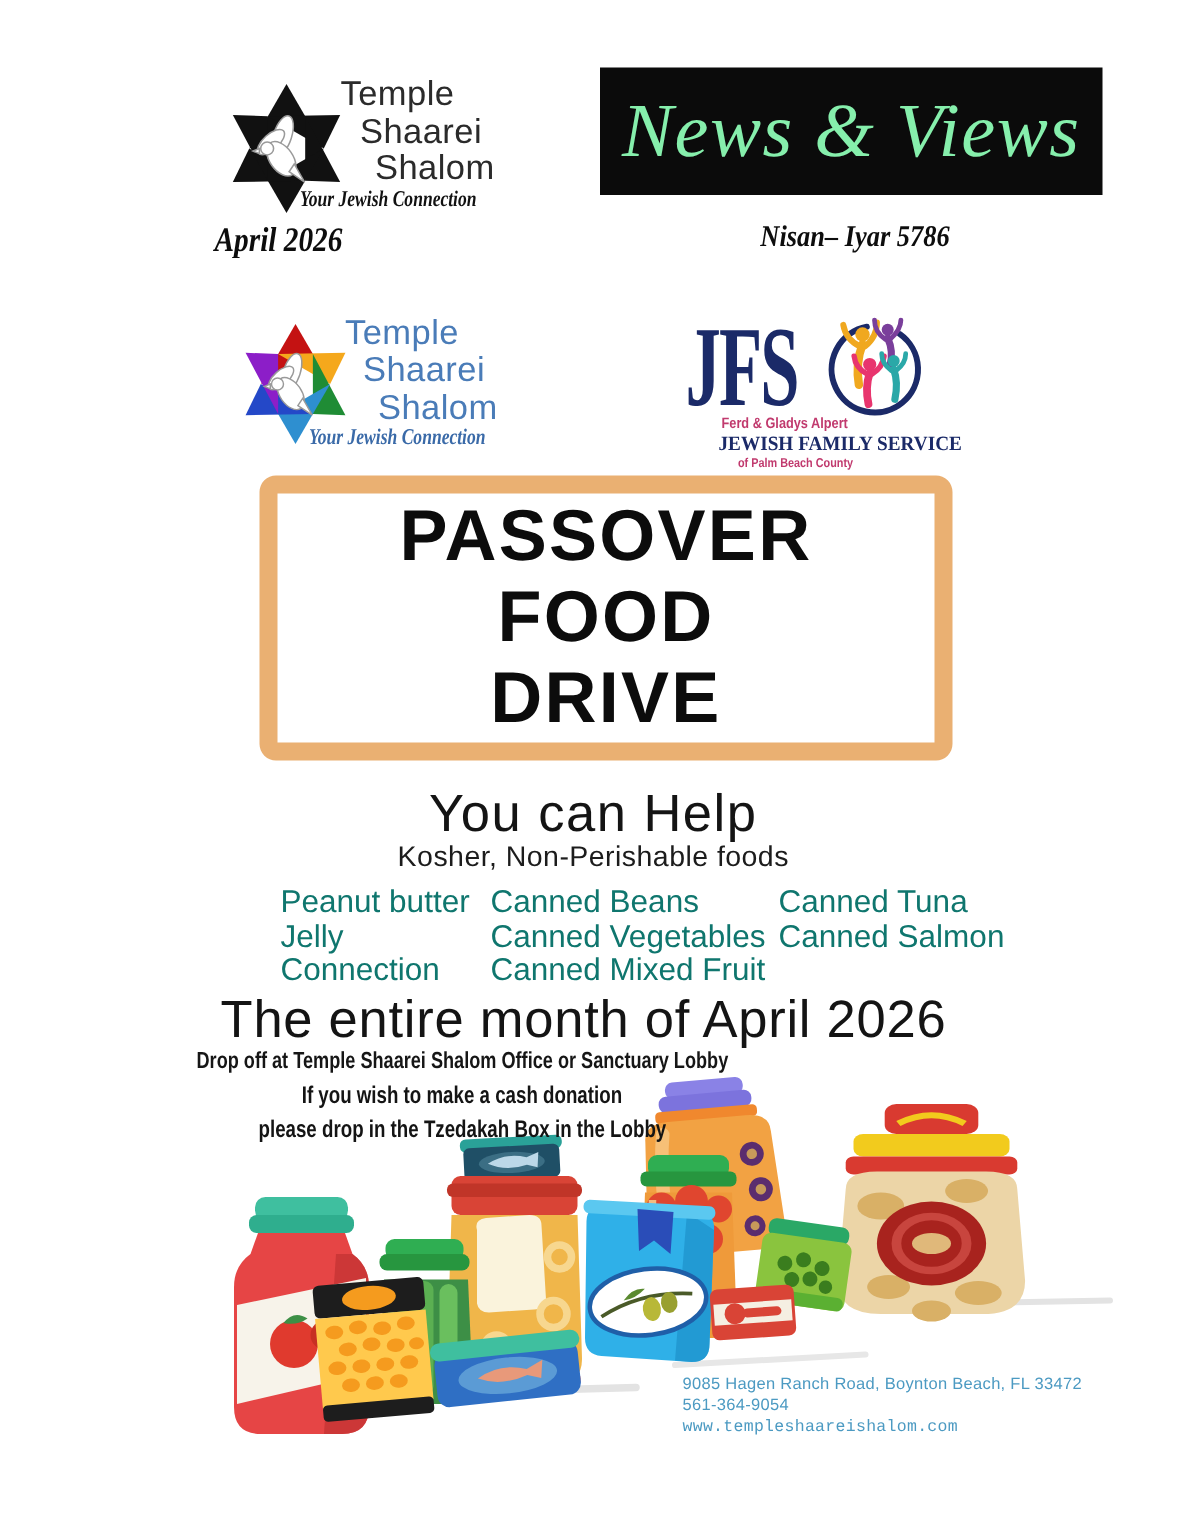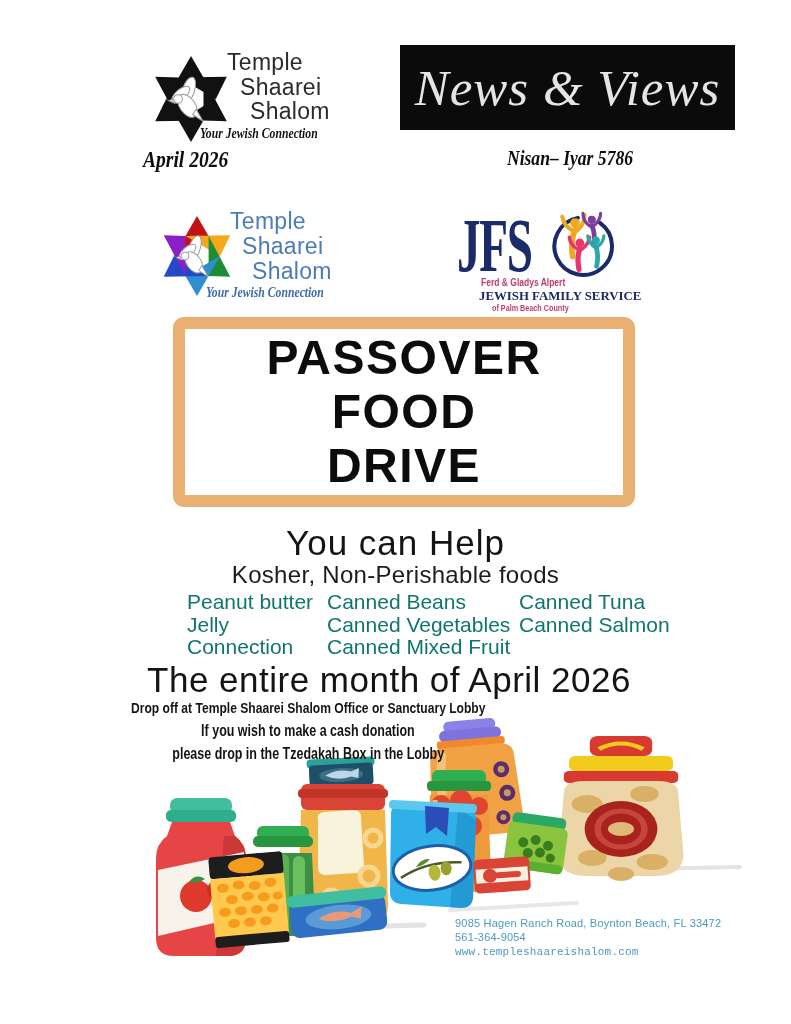--- a/index.html
+++ b/index.html
@@ -9,21 +9,21 @@
 
   
   .bw-star{left:148px;top:52px;width:86px;height:94px;}
   .bw-logo-text{left:227px;top:50px;font-size:23px;line-height:24.5px;color:#2b2b2b;letter-spacing:.3px;}
   .bw-logo-text .l2{margin-left:13px;} .bw-logo-text .l3{margin-left:23px;}
   .bw-tagline{left:200px;top:125px;font-family:"Liberation Serif",serif;font-style:italic;font-weight:700;
               font-size:15px;color:#111;transform:scaleX(.78);transform-origin:left top;white-space:nowrap;}
   .issue-date{left:143px;top:147px;font-family:"Liberation Serif",serif;font-style:italic;font-weight:700;
               font-size:23px;color:#0d0d0d;transform:scaleX(.85);transform-origin:left top;white-space:nowrap;}
   .banner{left:400px;top:45px;width:335px;height:85px;background:#0b0b0b;display:flex;align-items:center;justify-content:center;}
-  .banner-title{font-family:"Liberation Serif",serif;font-style:italic;font-size:51px;color:#e5e5e5;letter-spacing:1px;white-space:nowrap;}
+  .banner-title{font-family:"Liberation Serif",serif;font-style:italic;font-size:51px;color:#86efac;letter-spacing:1px;white-space:nowrap;}
   .hebrew-date{left:430px;top:147px;width:280px;text-align:center;font-family:"Liberation Serif",serif;
                font-style:italic;font-weight:700;font-size:20px;color:#0d0d0d;transform:scaleX(.88);transform-origin:center top;}
 
   
   .color-star{left:157px;top:206px;width:80px;height:100px;}
   .color-logo-text{left:230px;top:209px;font-size:23px;line-height:25px;color:#4a7cb8;letter-spacing:.3px;}
   .color-logo-text .l2{margin-left:12px;} .color-logo-text .l3{margin-left:22px;}
   .color-tagline{left:206px;top:284px;font-family:"Liberation Serif",serif;font-style:italic;font-weight:700;
                  font-size:15px;color:#3a6aa8;transform:scaleX(.78);transform-origin:left top;white-space:nowrap;}
   .jfs{left:455px;top:204px;width:210px;height:108px;}
@@ -35,21 +35,21 @@
   .jfs-org{left:24px;top:84px;font-family:"Liberation Serif",serif;font-weight:700;font-size:13.5px;color:#1b2a68;
            transform:scaleX(.95);transform-origin:left top;white-space:nowrap;}
   .jfs-region{left:37px;top:99px;font-size:8.5px;font-weight:700;color:#c13a6e;
               transform:scaleX(.85);transform-origin:left top;white-space:nowrap;}
 
   
   .drive-box{left:173px;top:317px;width:462px;height:190px;box-sizing:border-box;border:12px solid #eab072;
              border-radius:11px;background:#fff;display:flex;flex-direction:column;align-items:center;justify-content:center;}
   .drive-line{font-size:48px;font-weight:700;line-height:54px;letter-spacing:1.5px;color:#0c0c0c;}
   .help-heading{left:0;right:0;top:523px;text-align:center;font-size:35px;color:#141414;letter-spacing:1px;}
-  .help-sub{left:0;right:0;top:561px;text-align:center;font-size:24px;color:#1c1c1c;letter-spacing:.3px;}
+  .help-sub{left:0;right:0;top:561px;text-align:center;font-size:19px;color:#1c1c1c;letter-spacing:.3px;}
   .food-col{top:591px;font-size:21px;line-height:22.5px;color:#0f766e;}
   .food-col.c1{left:187px;} .food-col.c2{left:327px;} .food-col.c3{left:519px;}
   .period{left:0;width:778px;top:660px;text-align:center;font-size:35px;color:#141414;letter-spacing:.5px;}
   .dropoff{left:0;width:616px;top:699px;text-align:center;}
   .dropoff span{display:inline-block;font-size:15.5px;font-weight:700;color:#161616;
                 transform:scaleX(.78);transform-origin:center top;white-space:nowrap;}
   .cash1{left:0;width:616px;top:722px;text-align:center;}
   .cash2{left:0;width:616px;top:745px;text-align:center;}
   .cash1 span,.cash2 span{display:inline-block;font-size:16px;font-weight:700;color:#141414;
                 transform:scaleX(.78);transform-origin:center top;white-space:nowrap;}

